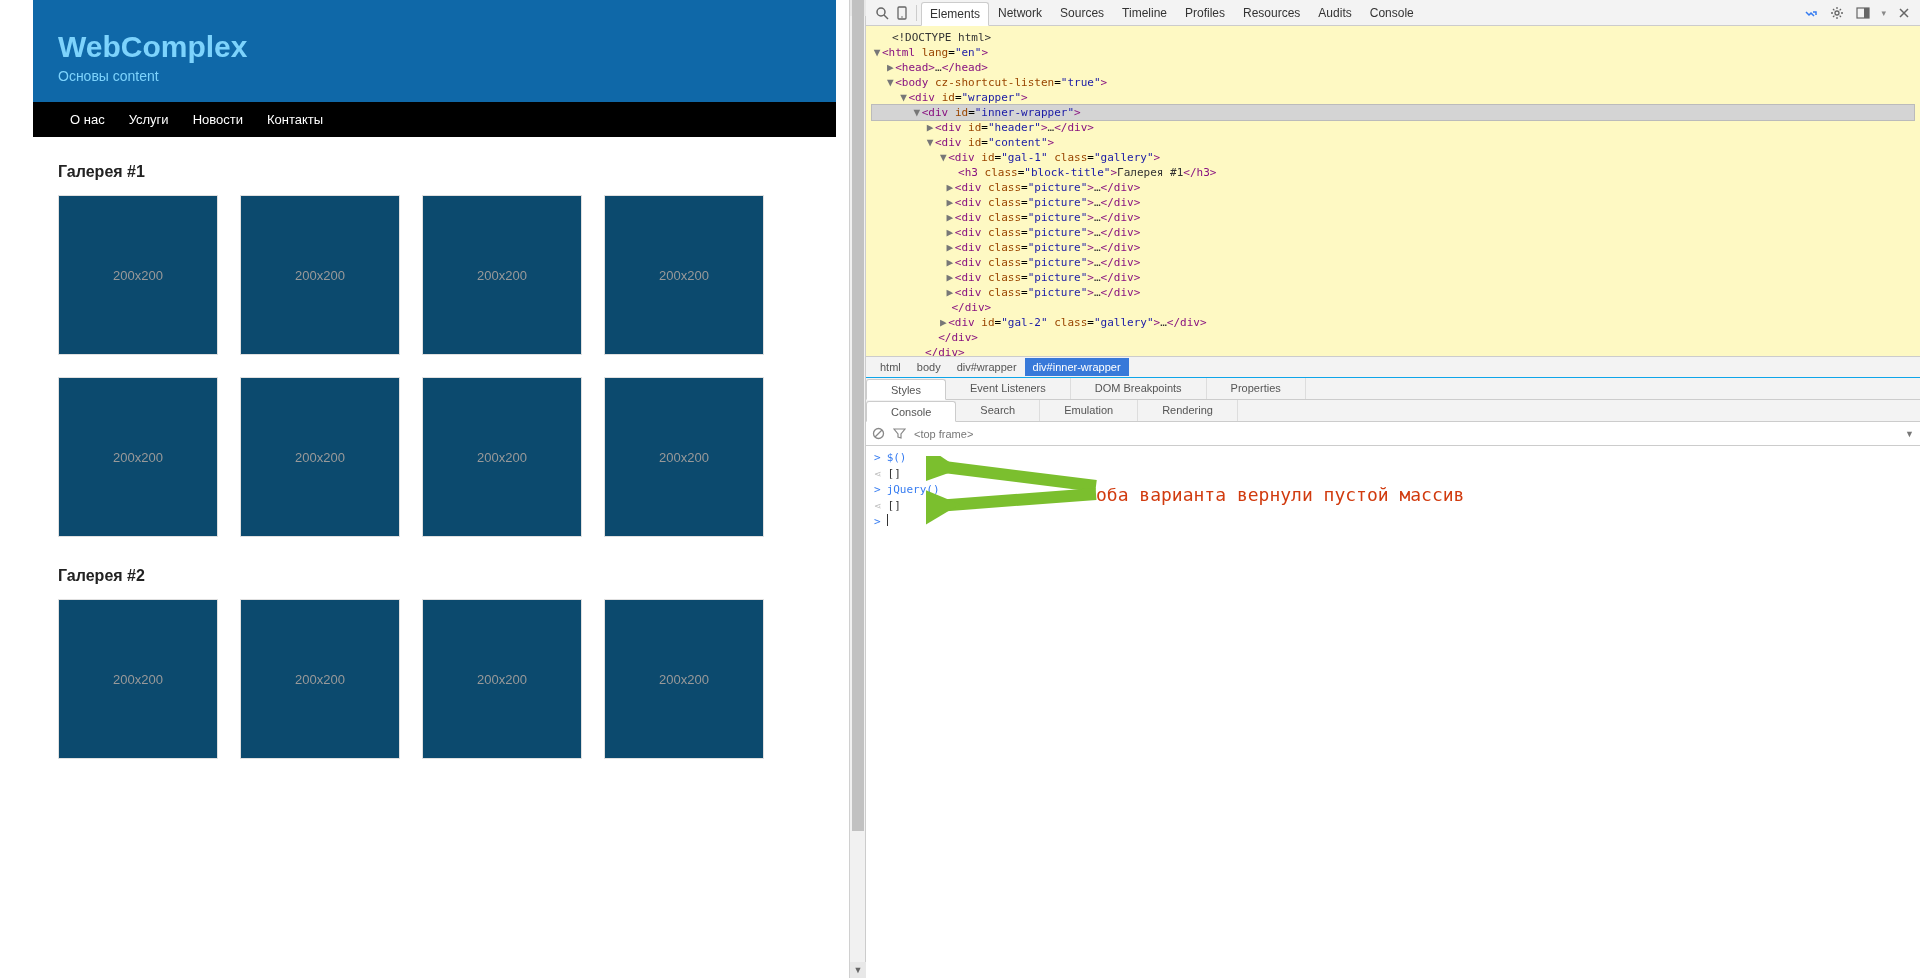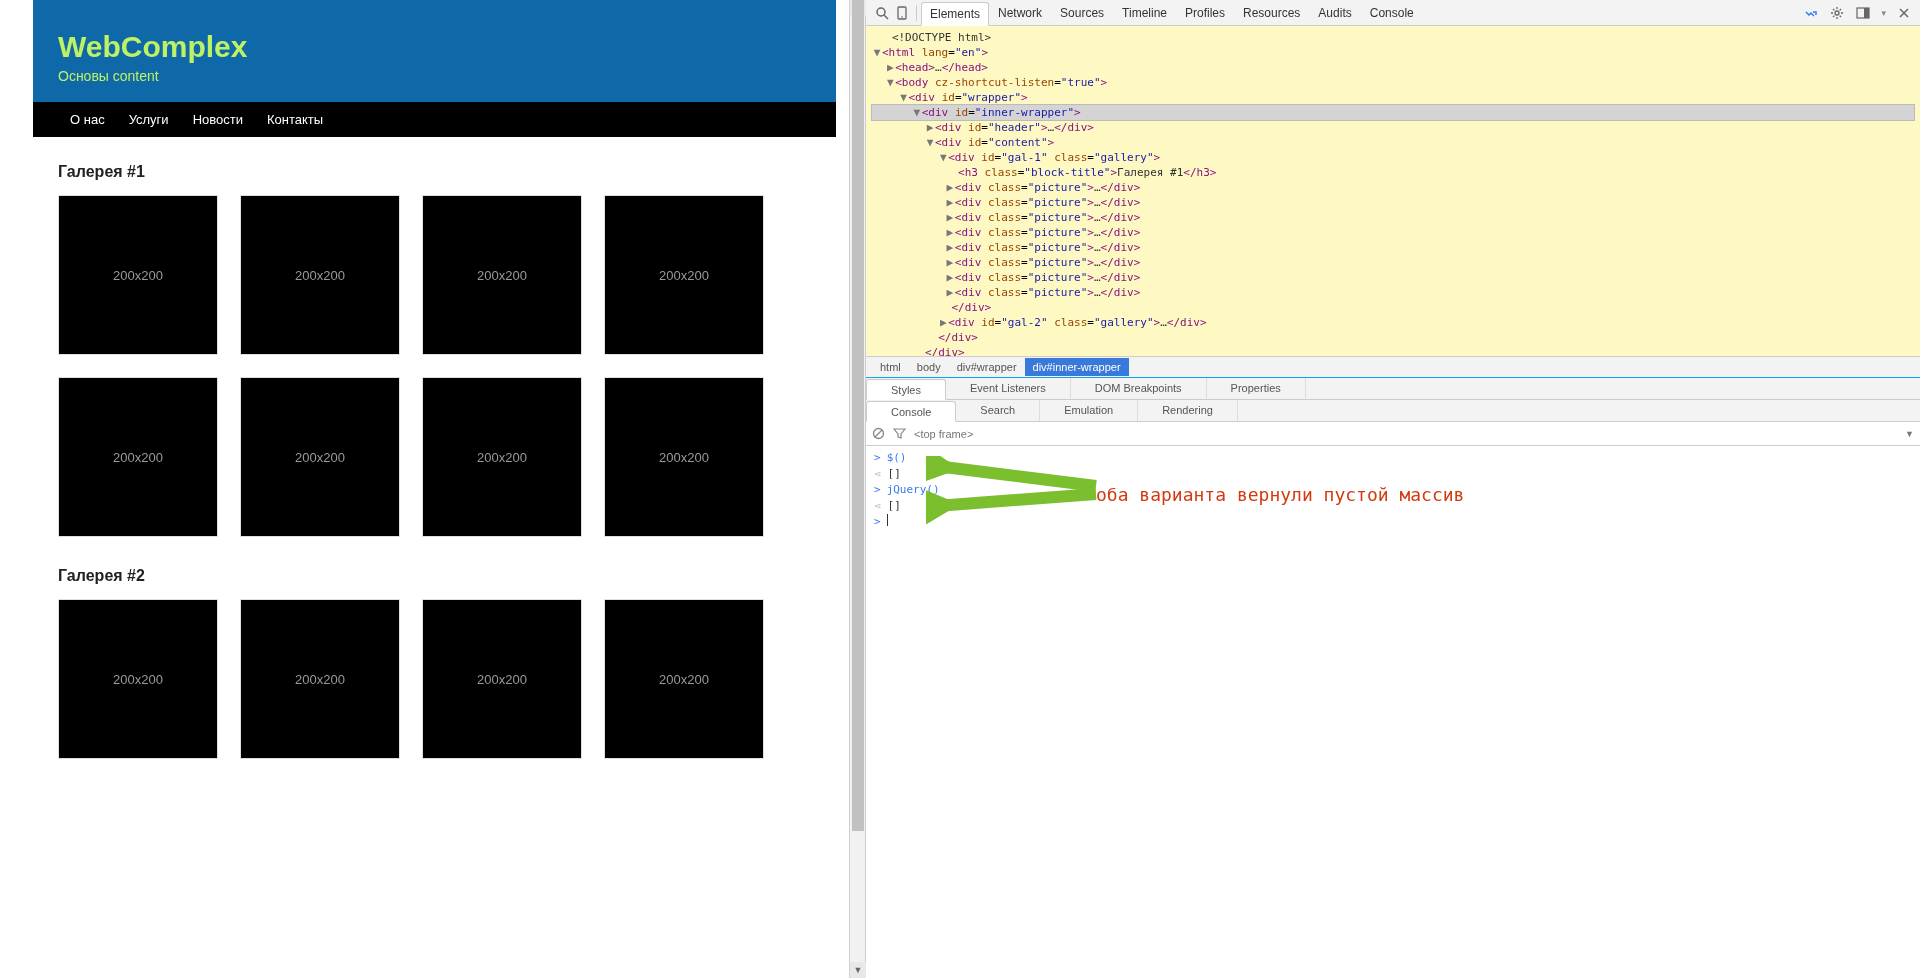--- a/index.html
+++ b/index.html
@@ -1,30 +1,30 @@
 <!DOCTYPE html>
 <html><head>
 <meta charset="utf-8">
 <style>
 * { margin: 0; padding: 0; box-sizing: border-box; }
 body { font-family: Arial, sans-serif; width: 1920px; height: 978px; overflow: hidden; display: flex; }
 
 
 .left-pane { width: 849px; height: 978px; background: #fff; position: relative; overflow-y: auto; }
 .page-wrapper { width: 803px; margin-left: 33px; }
-.page-header { background: #0f68a8; color: #bef264; padding: 30px 25px 18px 25px; }
+.page-header { background: #0f68a8; color: #7dd3fc; padding: 30px 25px 18px 25px; }
 .page-title { font-size: 30px; font-weight: bold; }
 .page-subtitle { font-size: 14px; margin-top: 4px; font-weight: normal; }
 .page-nav { background: #000; padding: 0 25px; }
 .page-nav ul { list-style: none; display: flex; }
 .page-nav li { color: #fff; padding: 10px 12px; font-size: 13px; cursor: pointer; }
 .content { padding: 26px 25px; }
 .gallery-title { font-size: 16px; font-weight: bold; margin-bottom: 14px; color: #222; }
 .gallery { display: flex; flex-wrap: wrap; gap: 22px; margin-bottom: 30px; }
-.picture { width: 160px; height: 160px; background: #000000; border: 1px solid #e0e0e0; display: flex; align-items: center; justify-content: center; color: #999; font-size: 13px; }
+.picture { width: 160px; height: 160px; background: #0c4a6e; border: 1px solid #e0e0e0; display: flex; align-items: center; justify-content: center; color: #999; font-size: 13px; }
 
 
 .scroll-gutter { width: 16px; background: #f1f1f1; border-left: 1px solid #d0d0d0; position: relative; }
 .scroll-track { position: absolute; top: 0; left: 2px; width: 12px; height: 100%; }
 .scroll-thumb { position: absolute; top: 0; width: 12px; height: 85%; background: #c1c1c1; border-radius: 0; }
 .scroll-arrow { position: absolute; left: 0; width: 16px; height: 16px; background: #e8e8e8; display:flex; align-items:center; justify-content:center; font-size:9px; color:#666;}
 .scroll-arrow.up { top: 0; }
 .scroll-arrow.down { bottom: 0; }
 
 

